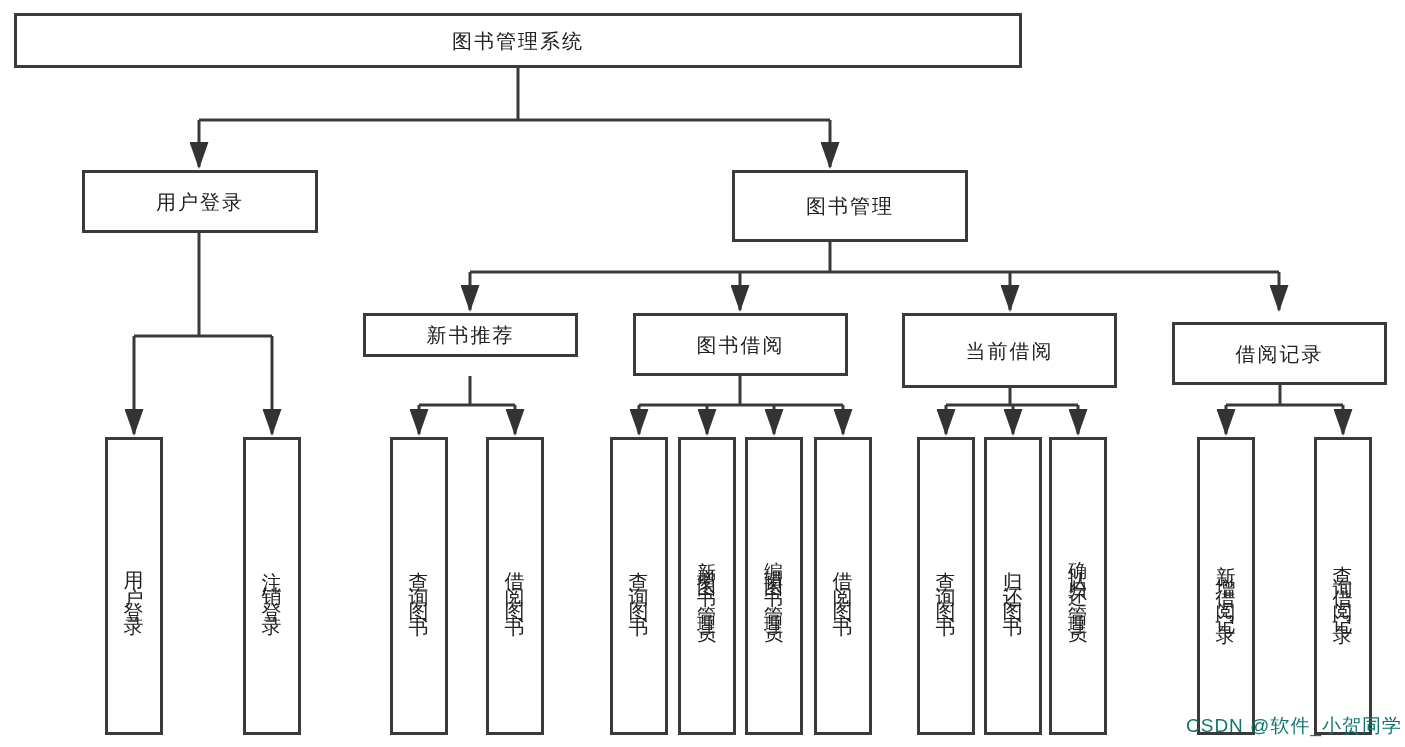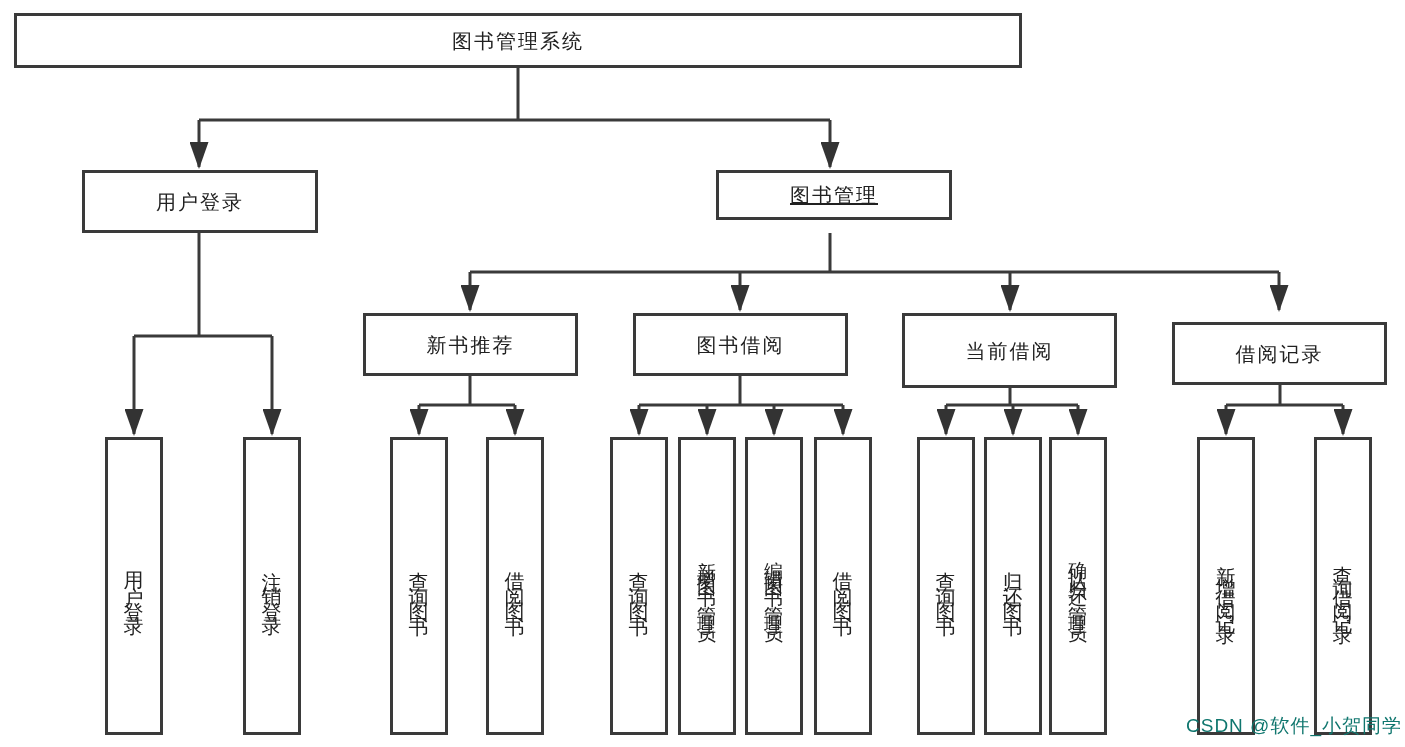--- a/index.html
+++ b/index.html
@@ -104,25 +104,25 @@
     </g>
   </svg>
 
   <div class="node" style="left:14px; top:13px; width:1008px; height:55px;">
     <span class="hlabel">图书管理系统</span>
   </div>
 
   <div class="node" style="left:82px; top:170px; width:236px; height:63px;">
     <span class="hlabel">用户登录</span>
   </div>
-  <div class="node" style="left:716px; top:170px; width:236px; height:50px;text-decoration:underline;">
+  <div class="node" style="left:732px; top:170px; width:236px; height:72px;">
     <span class="hlabel">图书管理</span>
   </div>
 
-  <div class="node" style="left:363px; top:313px; width:215px; height:63px;">
+  <div class="node" style="left:363px; top:313px; width:215px; height:44px;">
     <span class="hlabel">新书推荐</span>
   </div>
   <div class="node" style="left:633px; top:313px; width:215px; height:63px;font-family:Liberation Serif, serif;">
     <span class="hlabel">图书借阅</span>
   </div>
   <div class="node" style="left:902px; top:313px; width:215px; height:75px;">
     <span class="hlabel">当前借阅</span>
   </div>
   <div class="node" style="left:1172px; top:322px; width:215px; height:63px;font-family:Liberation Serif, serif;">
     <span class="hlabel">借阅记录</span>

